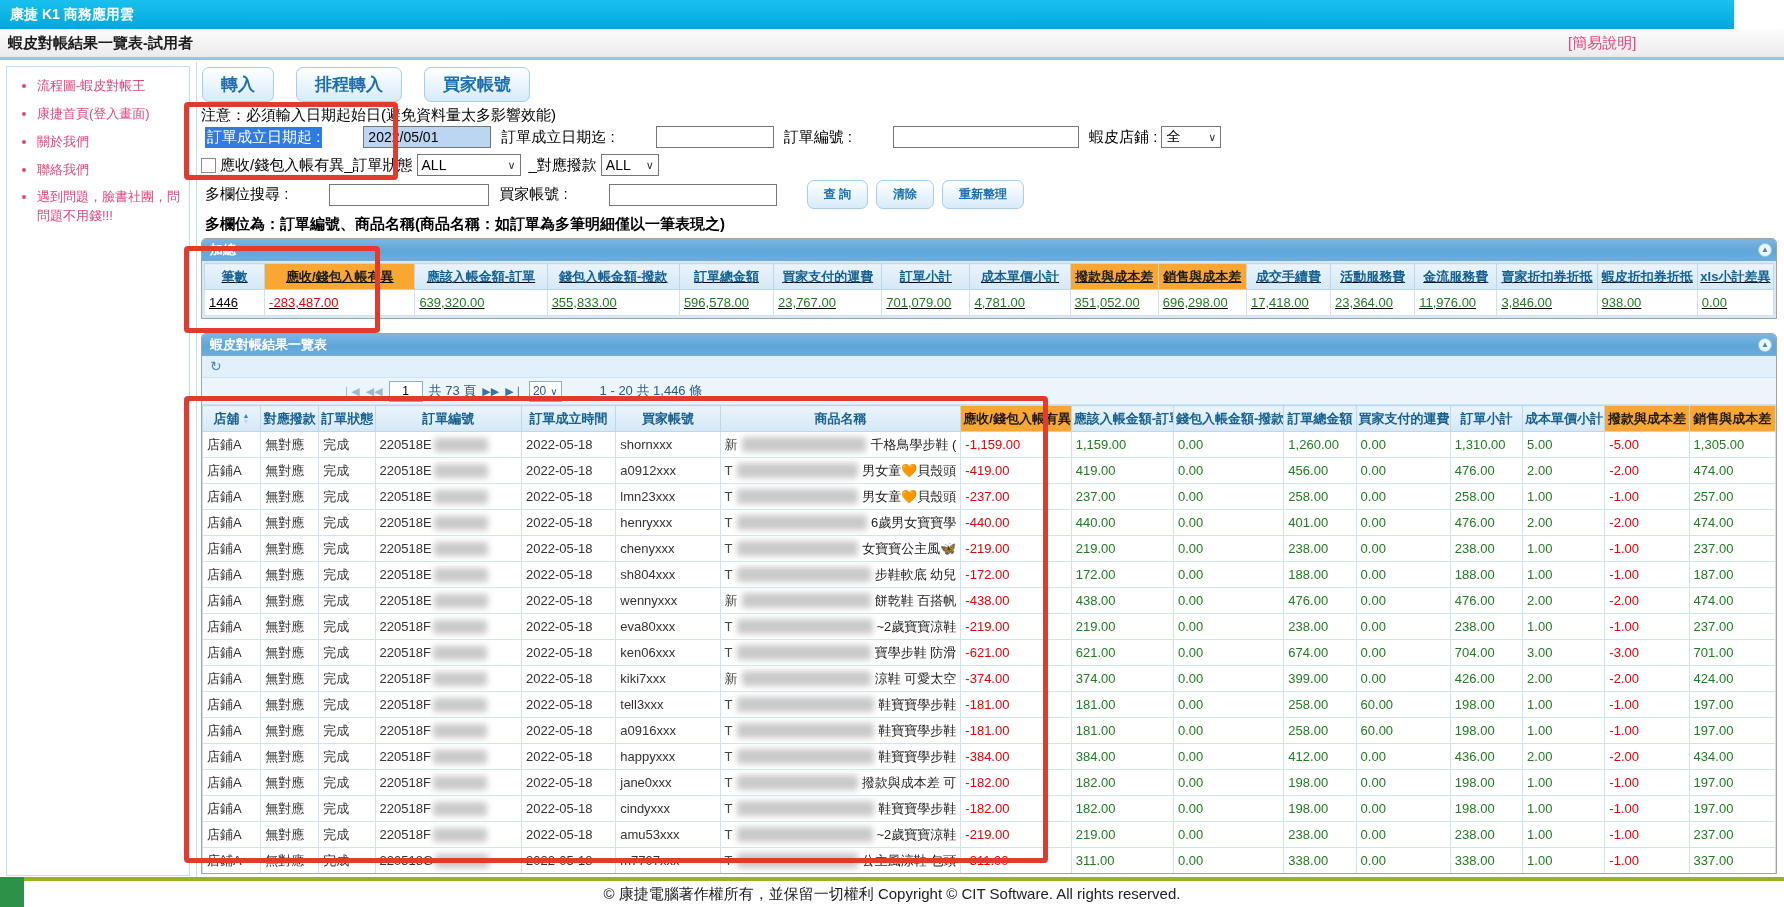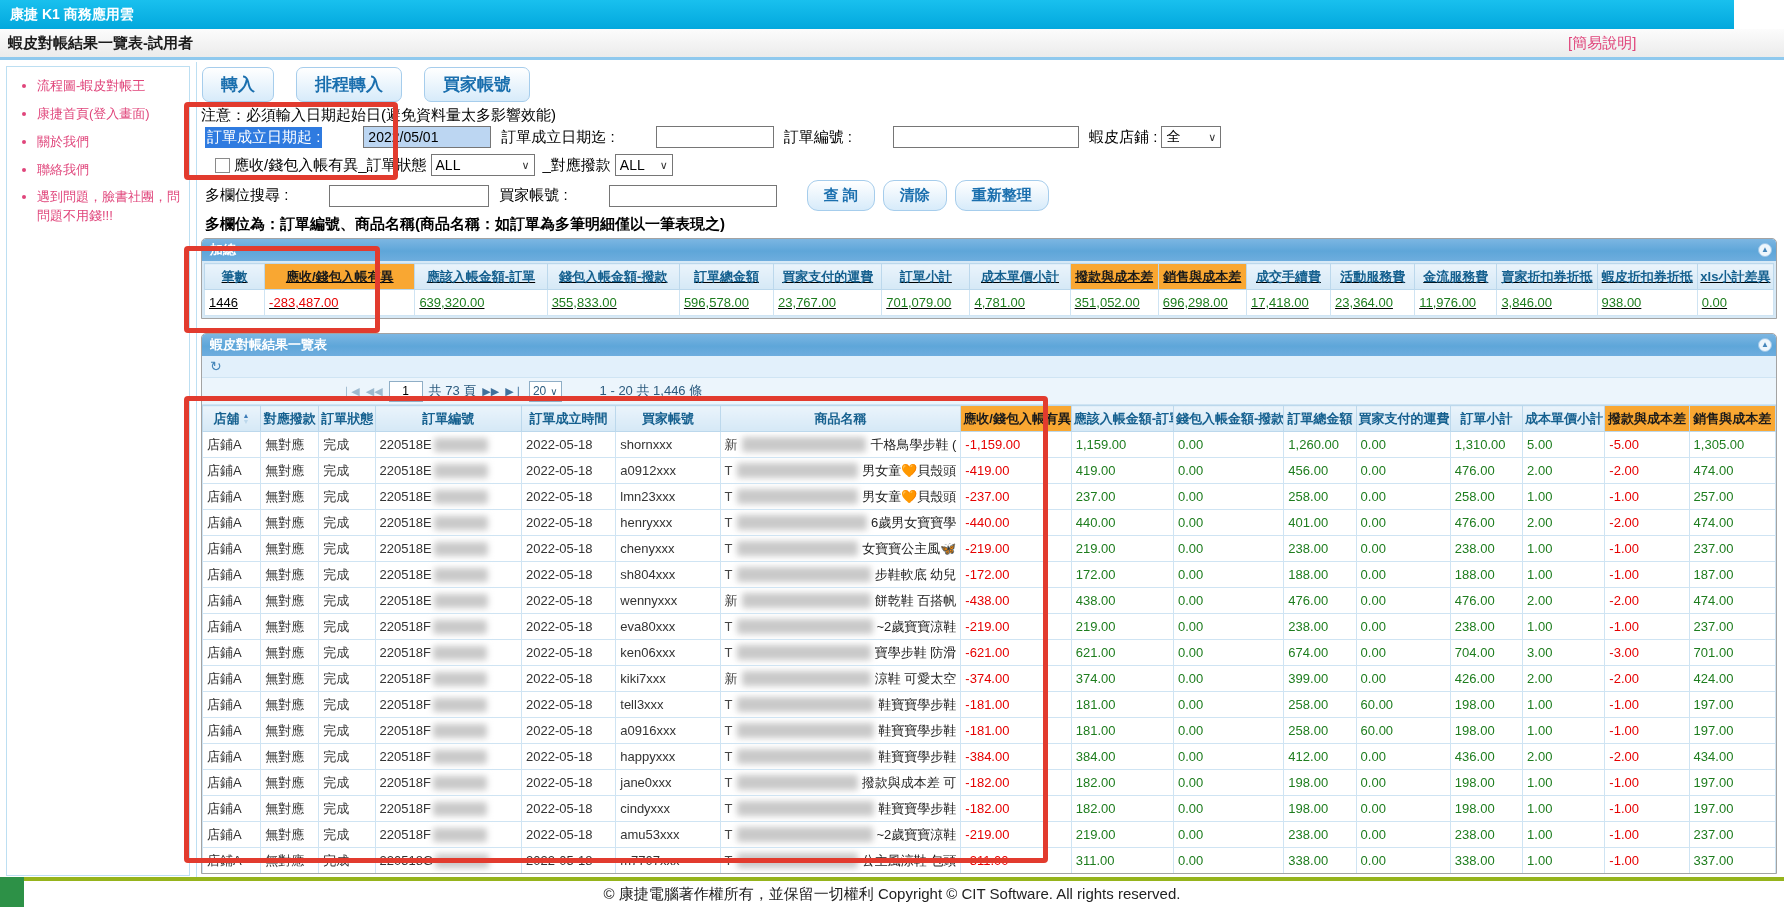--- a/index.html
+++ b/index.html
@@ -41,41 +41,41 @@
   .btn{
     display:inline-block;background:linear-gradient(#ffffff,#d7ebfa);
     border:1px solid #a6cdec;border-radius:7px;color:#1a6fae;
     font-weight:bold;font-size:17px;padding:5px 18px;cursor:pointer;
     text-align:center;
   }
   .btnrow{position:absolute;left:5px;top:5px;display:flex;gap:22px;}
   .notice{position:absolute;left:4px;top:44px;font-size:15px;color:#000;}
   .frow{position:absolute;display:flex;align-items:center;font-size:15px;color:#000;}
   .frow1{left:8px;top:64px;}
-  .frow2{left:18px;top:92px;}
+  .frow2{left:4px;top:92px;}
   .frow3{left:8px;top:118px;}
   .lab{margin-right:4px;white-space:nowrap;}
   .lab-selected{background:#2f7be0;color:#ffffff;padding:1px 2px;}
   input.txt{
     height:20px;border:1px solid #767676;font-size:14px;
     font-family:"Liberation Sans","DejaVu Sans",sans-serif;
     padding:0 4px;margin-right:10px;background:#fff;color:#000;margin-left:37px;
   }
   input.txt.sel-bg{background:#bcd6f2;}
   .select{
     display:inline-flex;align-items:center;justify-content:space-between;
     border:1px solid #767676;background:#fff;height:22px;box-sizing:border-box;
     font-size:14px;padding:0 4px;margin-right:8px;min-width:52px;cursor:pointer;
   }
   .select .arr{font-size:11px;color:#333;margin-left:8px;}
   .chk{
     width:13px;height:13px;border:1px solid #8a8a8a;background:#fff;
     display:inline-block;margin-right:4px;flex:0 0 auto;
   }
-  .actbtn{font-size:15px;padding:5px 16px;border-radius:11px;}
+  .actbtn{font-size:12px;padding:5px 16px;}
   .multinote{position:absolute;left:8px;top:153px;font-size:15px;font-weight:bold;color:#000;}
   
   .panel{
     position:absolute;border:1px solid #a3a3a3;border-radius:5px 5px 0 0;
     background:#d7e9f6;box-sizing:border-box;overflow:hidden;
   }
   .panel-h{
     height:22px;background:linear-gradient(#7cb6e2 0%,#5ea6d9 55%,#6eadde 100%);
     border-radius:4px 4px 0 0;color:#ffffff;font-weight:bold;font-size:13px;
     line-height:22px;padding:0 8px;position:relative;

